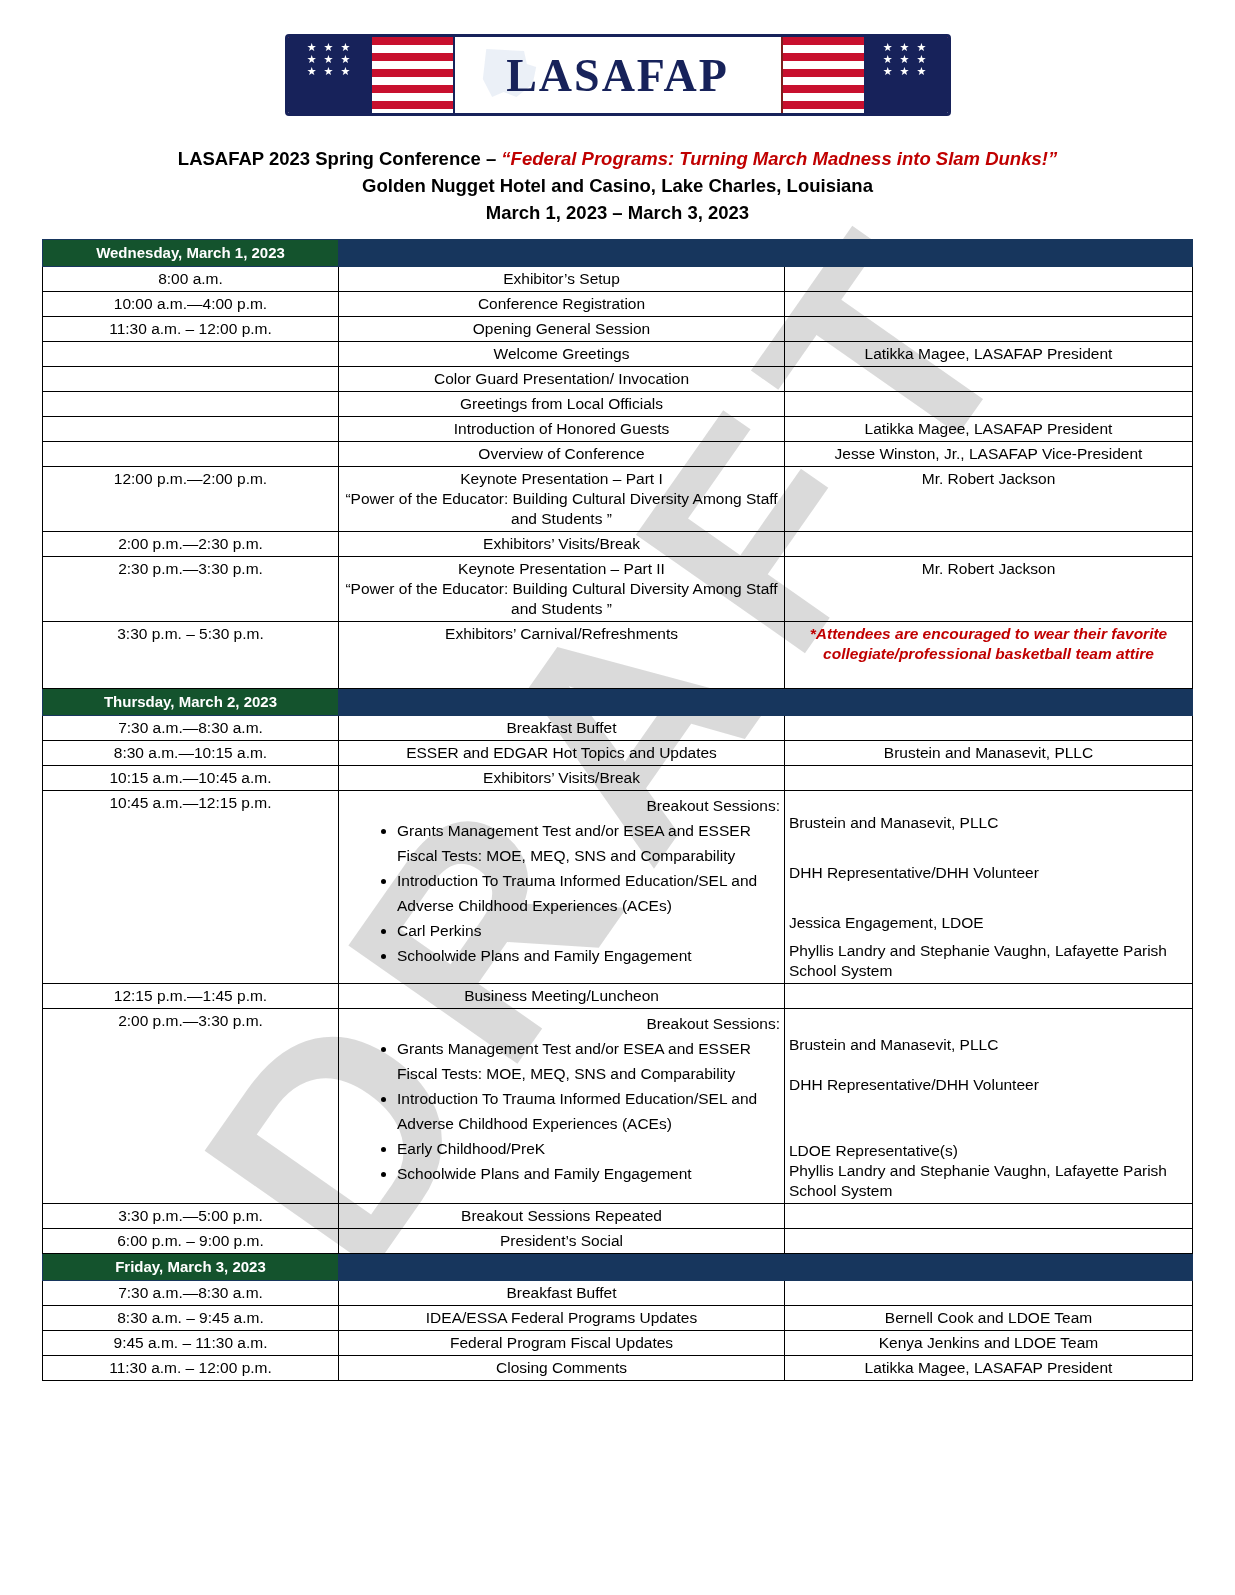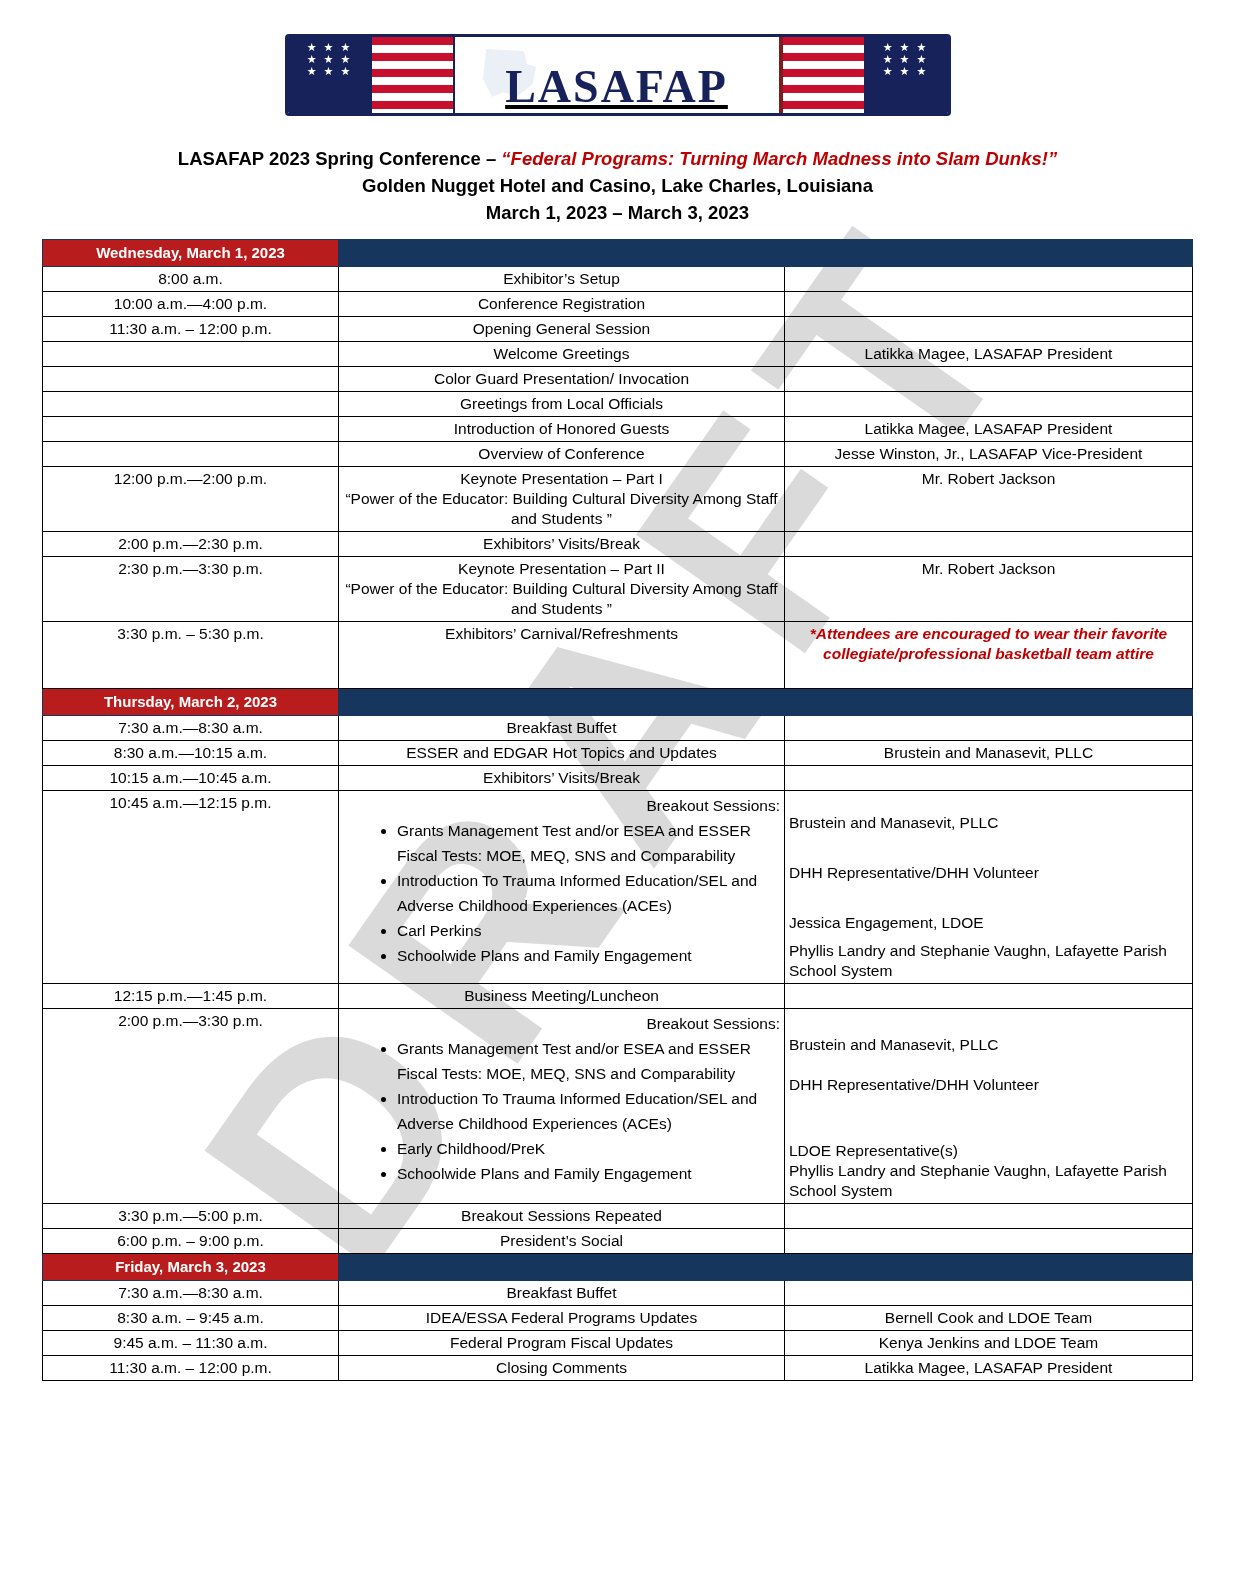--- a/index.html
+++ b/index.html
@@ -92,27 +92,26 @@
     letter-spacing: 2px;
     padding: 4px 2px;
     box-sizing: border-box;
     overflow: hidden;
     text-align: center;
   }
   .flagband.right .canton { left: auto; right: 0; }
   .logo-center {
     flex: 1;
     display: flex;
-    align-items: flex-end;
+    align-items: center;
     justify-content: center;
     position: relative;
     background: #ffffff;
     border-left: 2px solid #17225a;
-    border-right: 4px solid #7f1d1d;
-    text-decoration: underline;
+    border-right: 2px solid #7f1d1d;
   }
   .logo-center .lamap {
     position: absolute;
     left: 26px;
     top: 12px;
     width: 58px;
     height: 50px;
     background: #e9eef6;
     clip-path: polygon(10% 0%, 75% 4%, 80% 30%, 96% 36%, 90% 70%, 62% 96%, 40% 86%, 20% 96%, 4% 60%);
     opacity: 0.9;
@@ -166,21 +165,21 @@
   }
   col.c-time { width: 296px; }
   col.c-desc { width: 446px; }
   col.c-who  { width: 408px; }
 
   td.time { text-align: center; }
   td.desc { text-align: center; }
   td.who  { text-align: center; }
 
   tr.dayhdr td {
-    background: #b91c1c;
+    background: #14532d;
     color: #ffffff;
     font-weight: bold;
     font-size: 15px;
     padding: 3px 6px;
     border: 1px solid #17365d;
   }
   tr.dayhdr td.dayname { text-align: center; }
   tr.dayhdr td.blank   { background: #17365d; }
 
   td.note {

